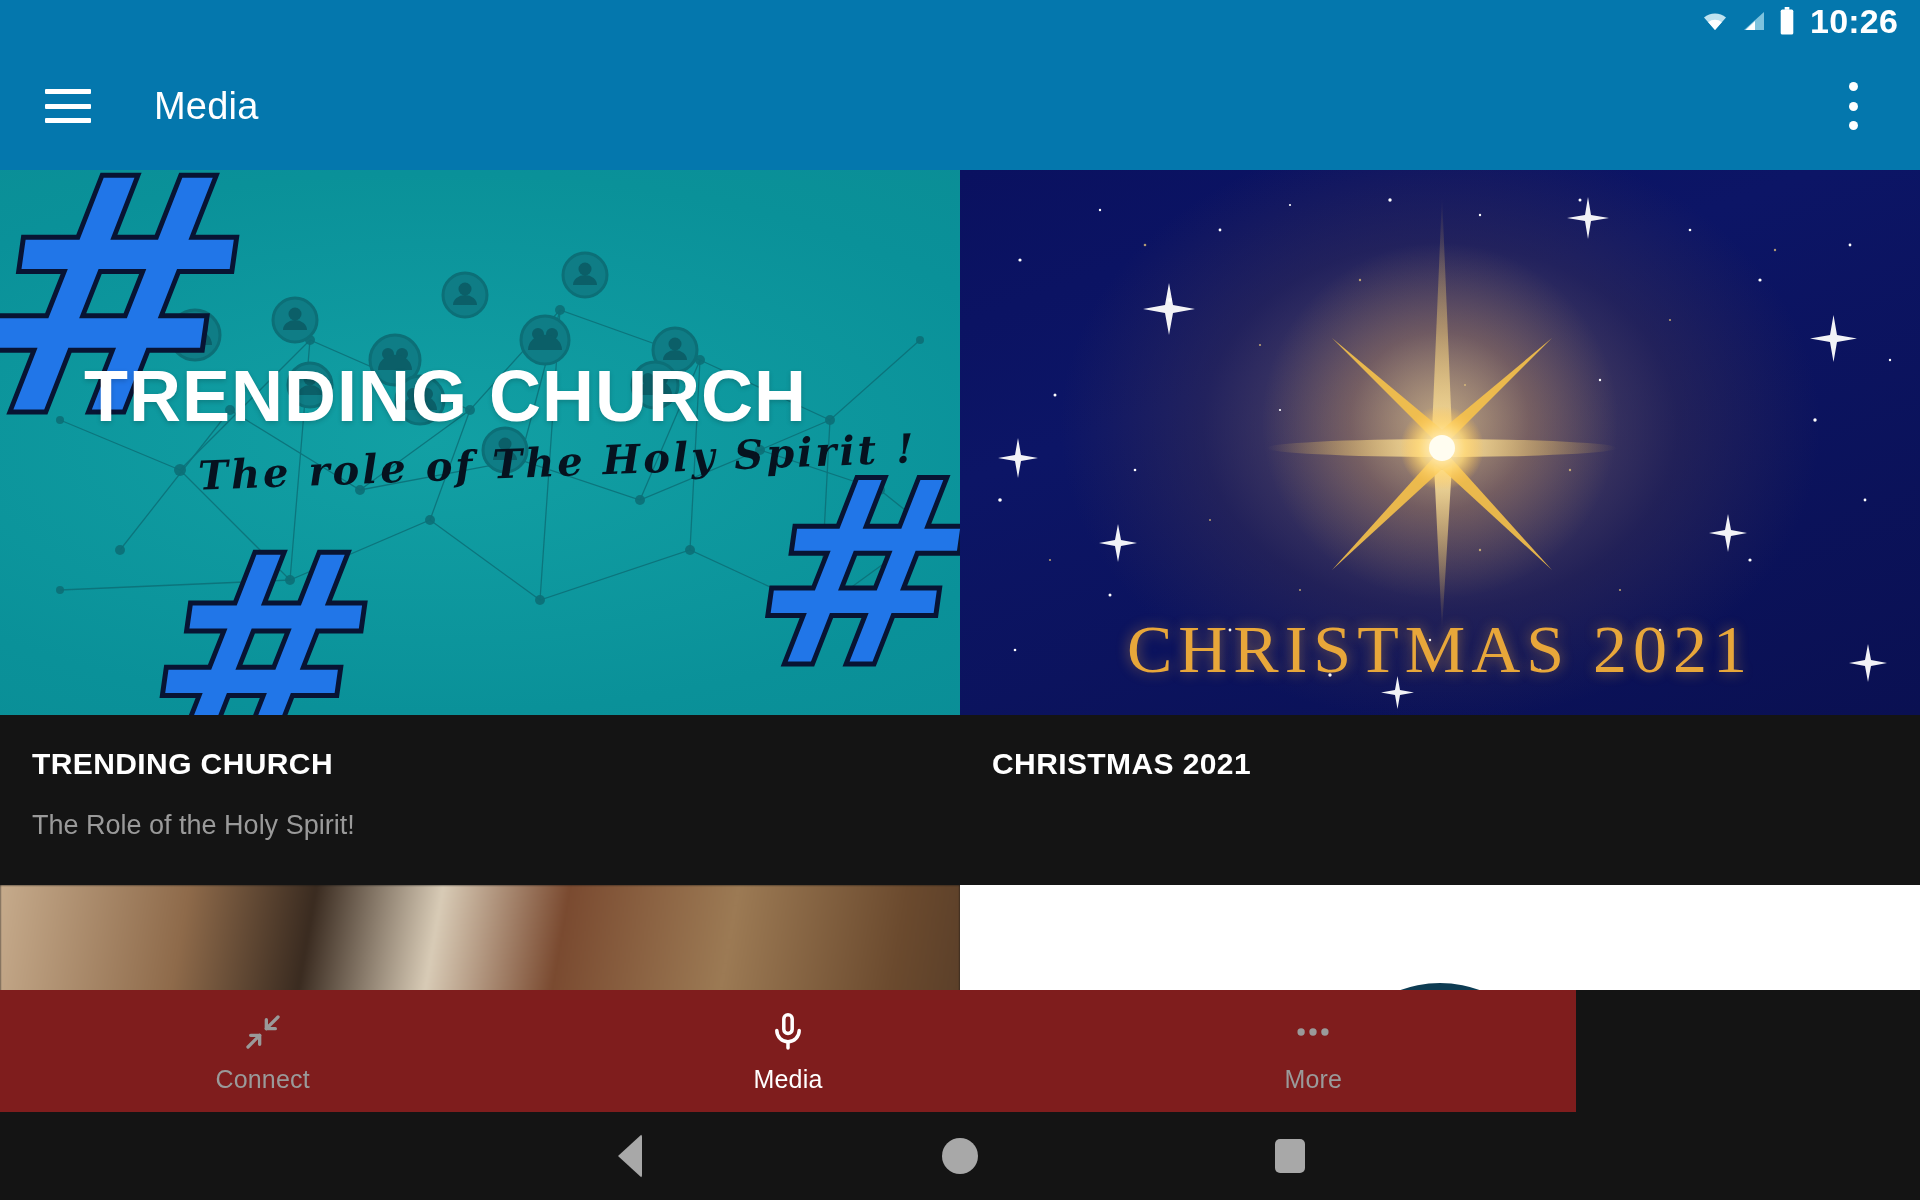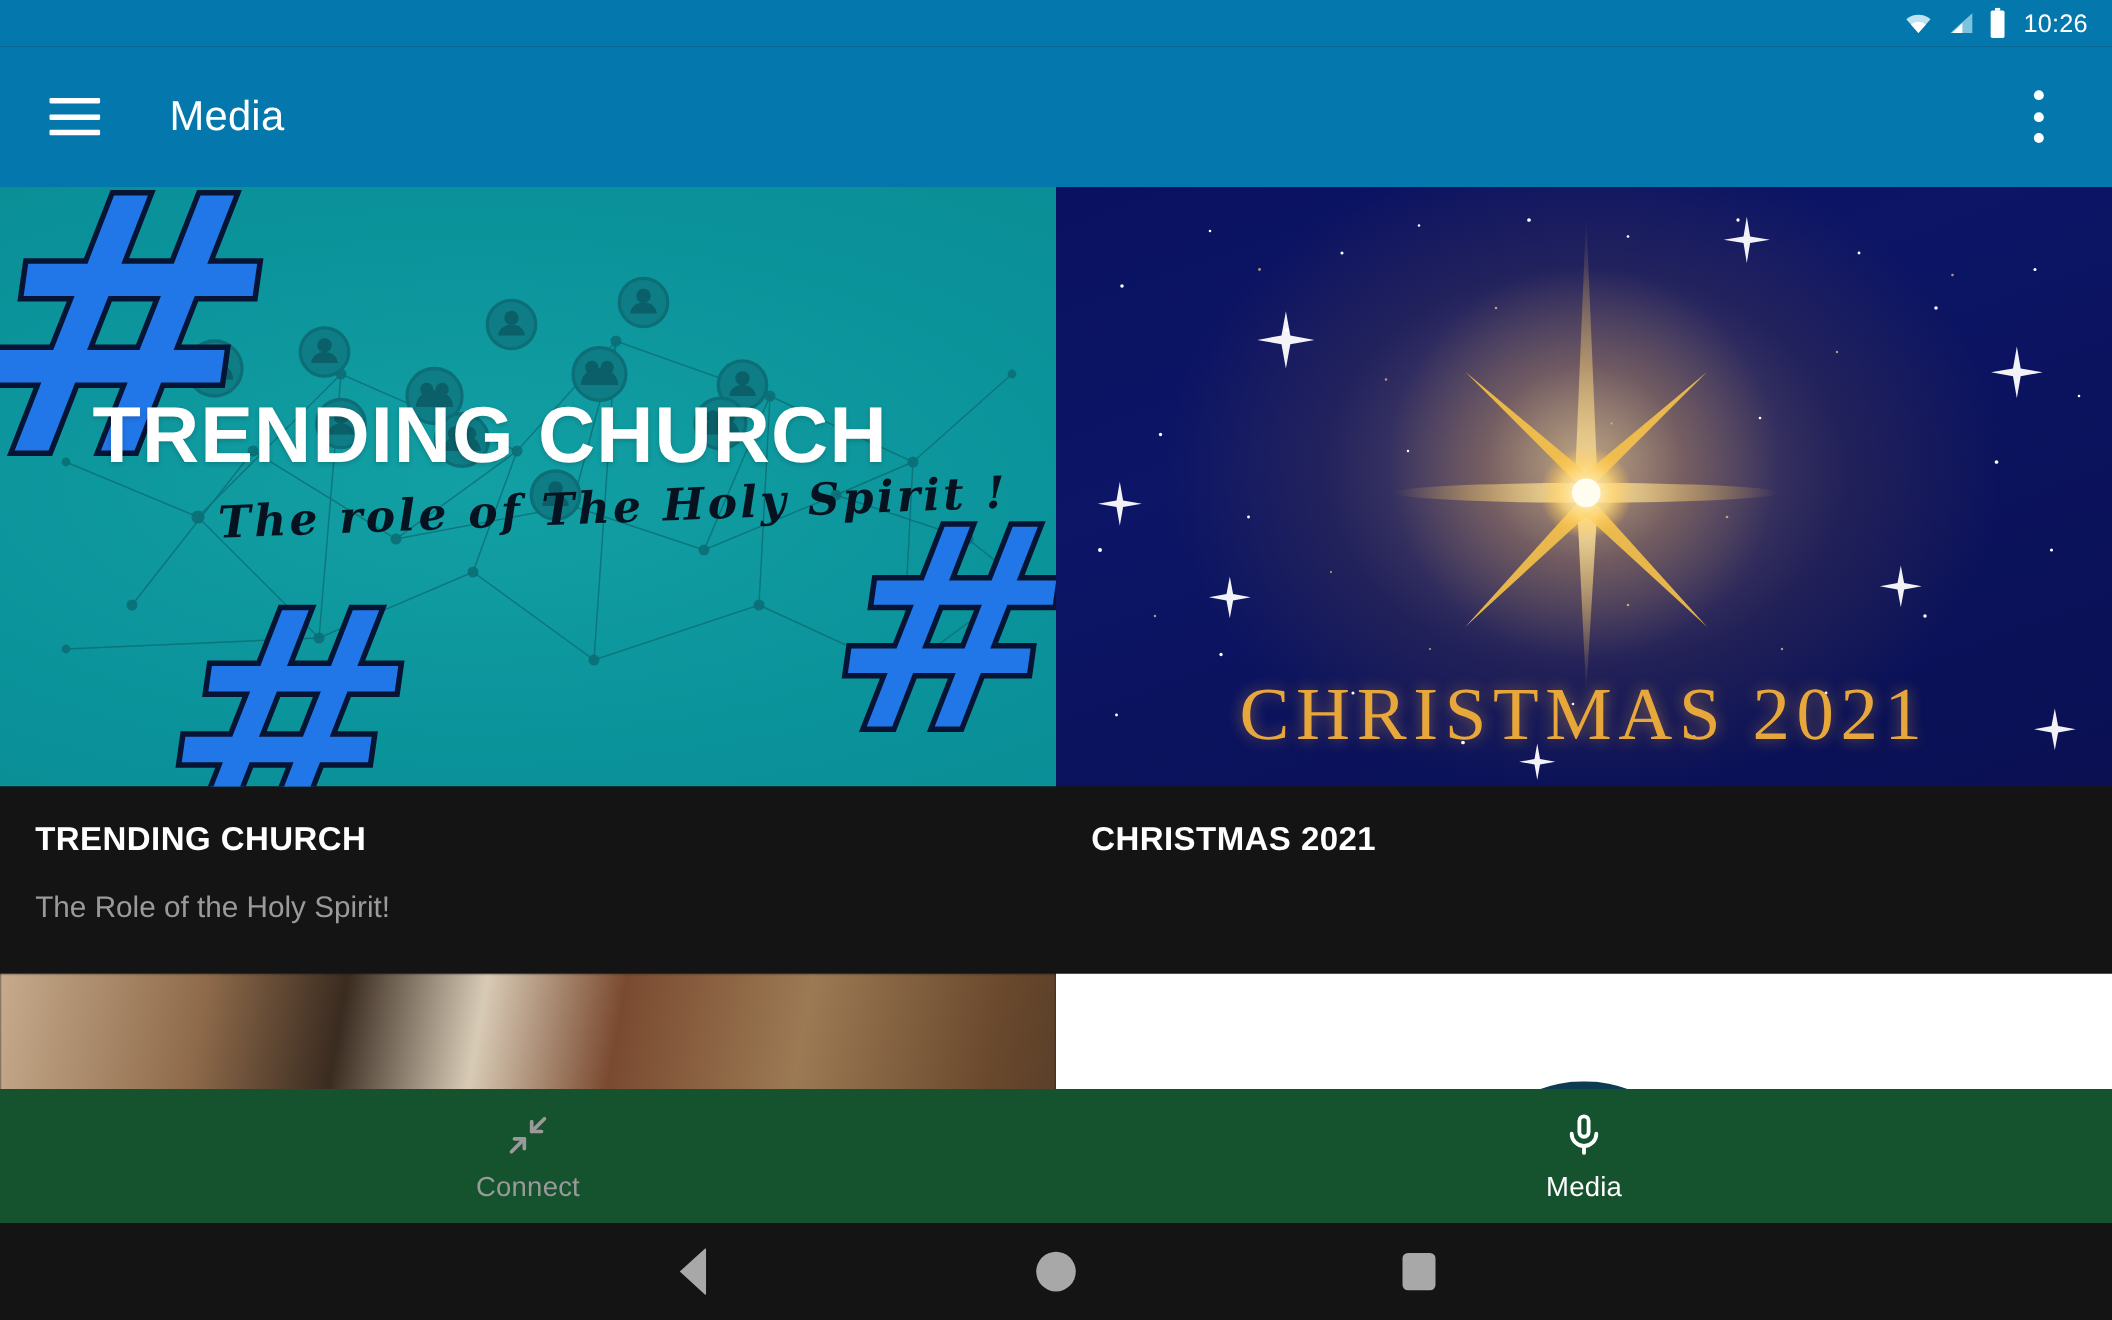--- a/index.html
+++ b/index.html
@@ -12,21 +12,21 @@
 
   
   .status-bar{
     position:absolute; top:0; left:0; width:1920px; height:42px;
     background:#0477AD;
     display:flex; align-items:center; justify-content:flex-end;
     padding-right:22px; gap:10px;
   }
   .status-icon{ display:flex; align-items:center; }
   .status-time{
-    color:#ffffff; font-size:23px; font-weight:400; letter-spacing:.2px;
+    color:#ffffff; font-size:34px; font-weight:700; letter-spacing:.2px;
     margin-left:4px;
   }
 
   
   .app-bar{
     position:absolute; top:42px; left:0; width:1920px; height:128px;
     background:#0477AD;
     display:flex; align-items:center;
   }
   .hamburger{
@@ -132,22 +132,22 @@
   .arc-outer{
     position:absolute; left:50%; top:98px; transform:translateX(-50%);
     width:230px; height:330px;
     border:52px solid #0D3B52;
     border-radius:115px 115px 0 0;
     border-bottom:none;
   }
 
   
   .bottom-nav{
-    position:absolute; left:0; bottom:88px; width:1920px; height:122px;
-    background:#14532d;
+    position:absolute; left:0; bottom:88px; width:1576px; height:122px;
+    background:#7f1d1d;
     display:flex; align-items:center;
   }
   .nav-item{
     flex:1; display:flex; flex-direction:column; align-items:center; justify-content:center;
     gap:10px; cursor:pointer;
   }
   .nav-label{ font-size:25px; color:#9a9a9a; letter-spacing:.2px; }
   .nav-item.active .nav-label{ color:#ffffff; }
   .nav-icon{ width:46px; height:46px; display:flex; align-items:center; justify-content:center; }
 
@@ -463,20 +463,30 @@
     <span class="nav-icon">
       <svg width="42" height="42" viewBox="0 0 24 24" fill="none" stroke="#FFFFFF" stroke-width="2" stroke-linecap="round">
         <rect x="9.6" y="2.2" width="4.8" height="10.6" rx="2.4"></rect>
         <path d="M5.6 11.2 a6.4 6.4 0 0 0 12.8 0"></path>
         <path d="M12 17.6 L12 21.2"></path>
       </svg>
     </span>
     <span class="nav-label">Media</span>
   </div>
 
+  <div class="nav-item">
+    <span class="nav-icon">
+      <svg width="42" height="42" viewBox="0 0 24 24" fill="#9A9A9A">
+        <circle cx="5.2" cy="12" r="2.1"></circle>
+          <circle cx="12" cy="12" r="2.1"></circle>
+          <circle cx="18.8" cy="12" r="2.1"></circle>
+      </svg>
+    </span>
+    <span class="nav-label">More</span>
+  </div>
 
 </div>
 
 <div class="sys-nav">
   <div class="sys-btn">
       <div class="sys-back"></div>
     </div>
   <div class="sys-btn">
       <div class="sys-home"></div>
     </div>

